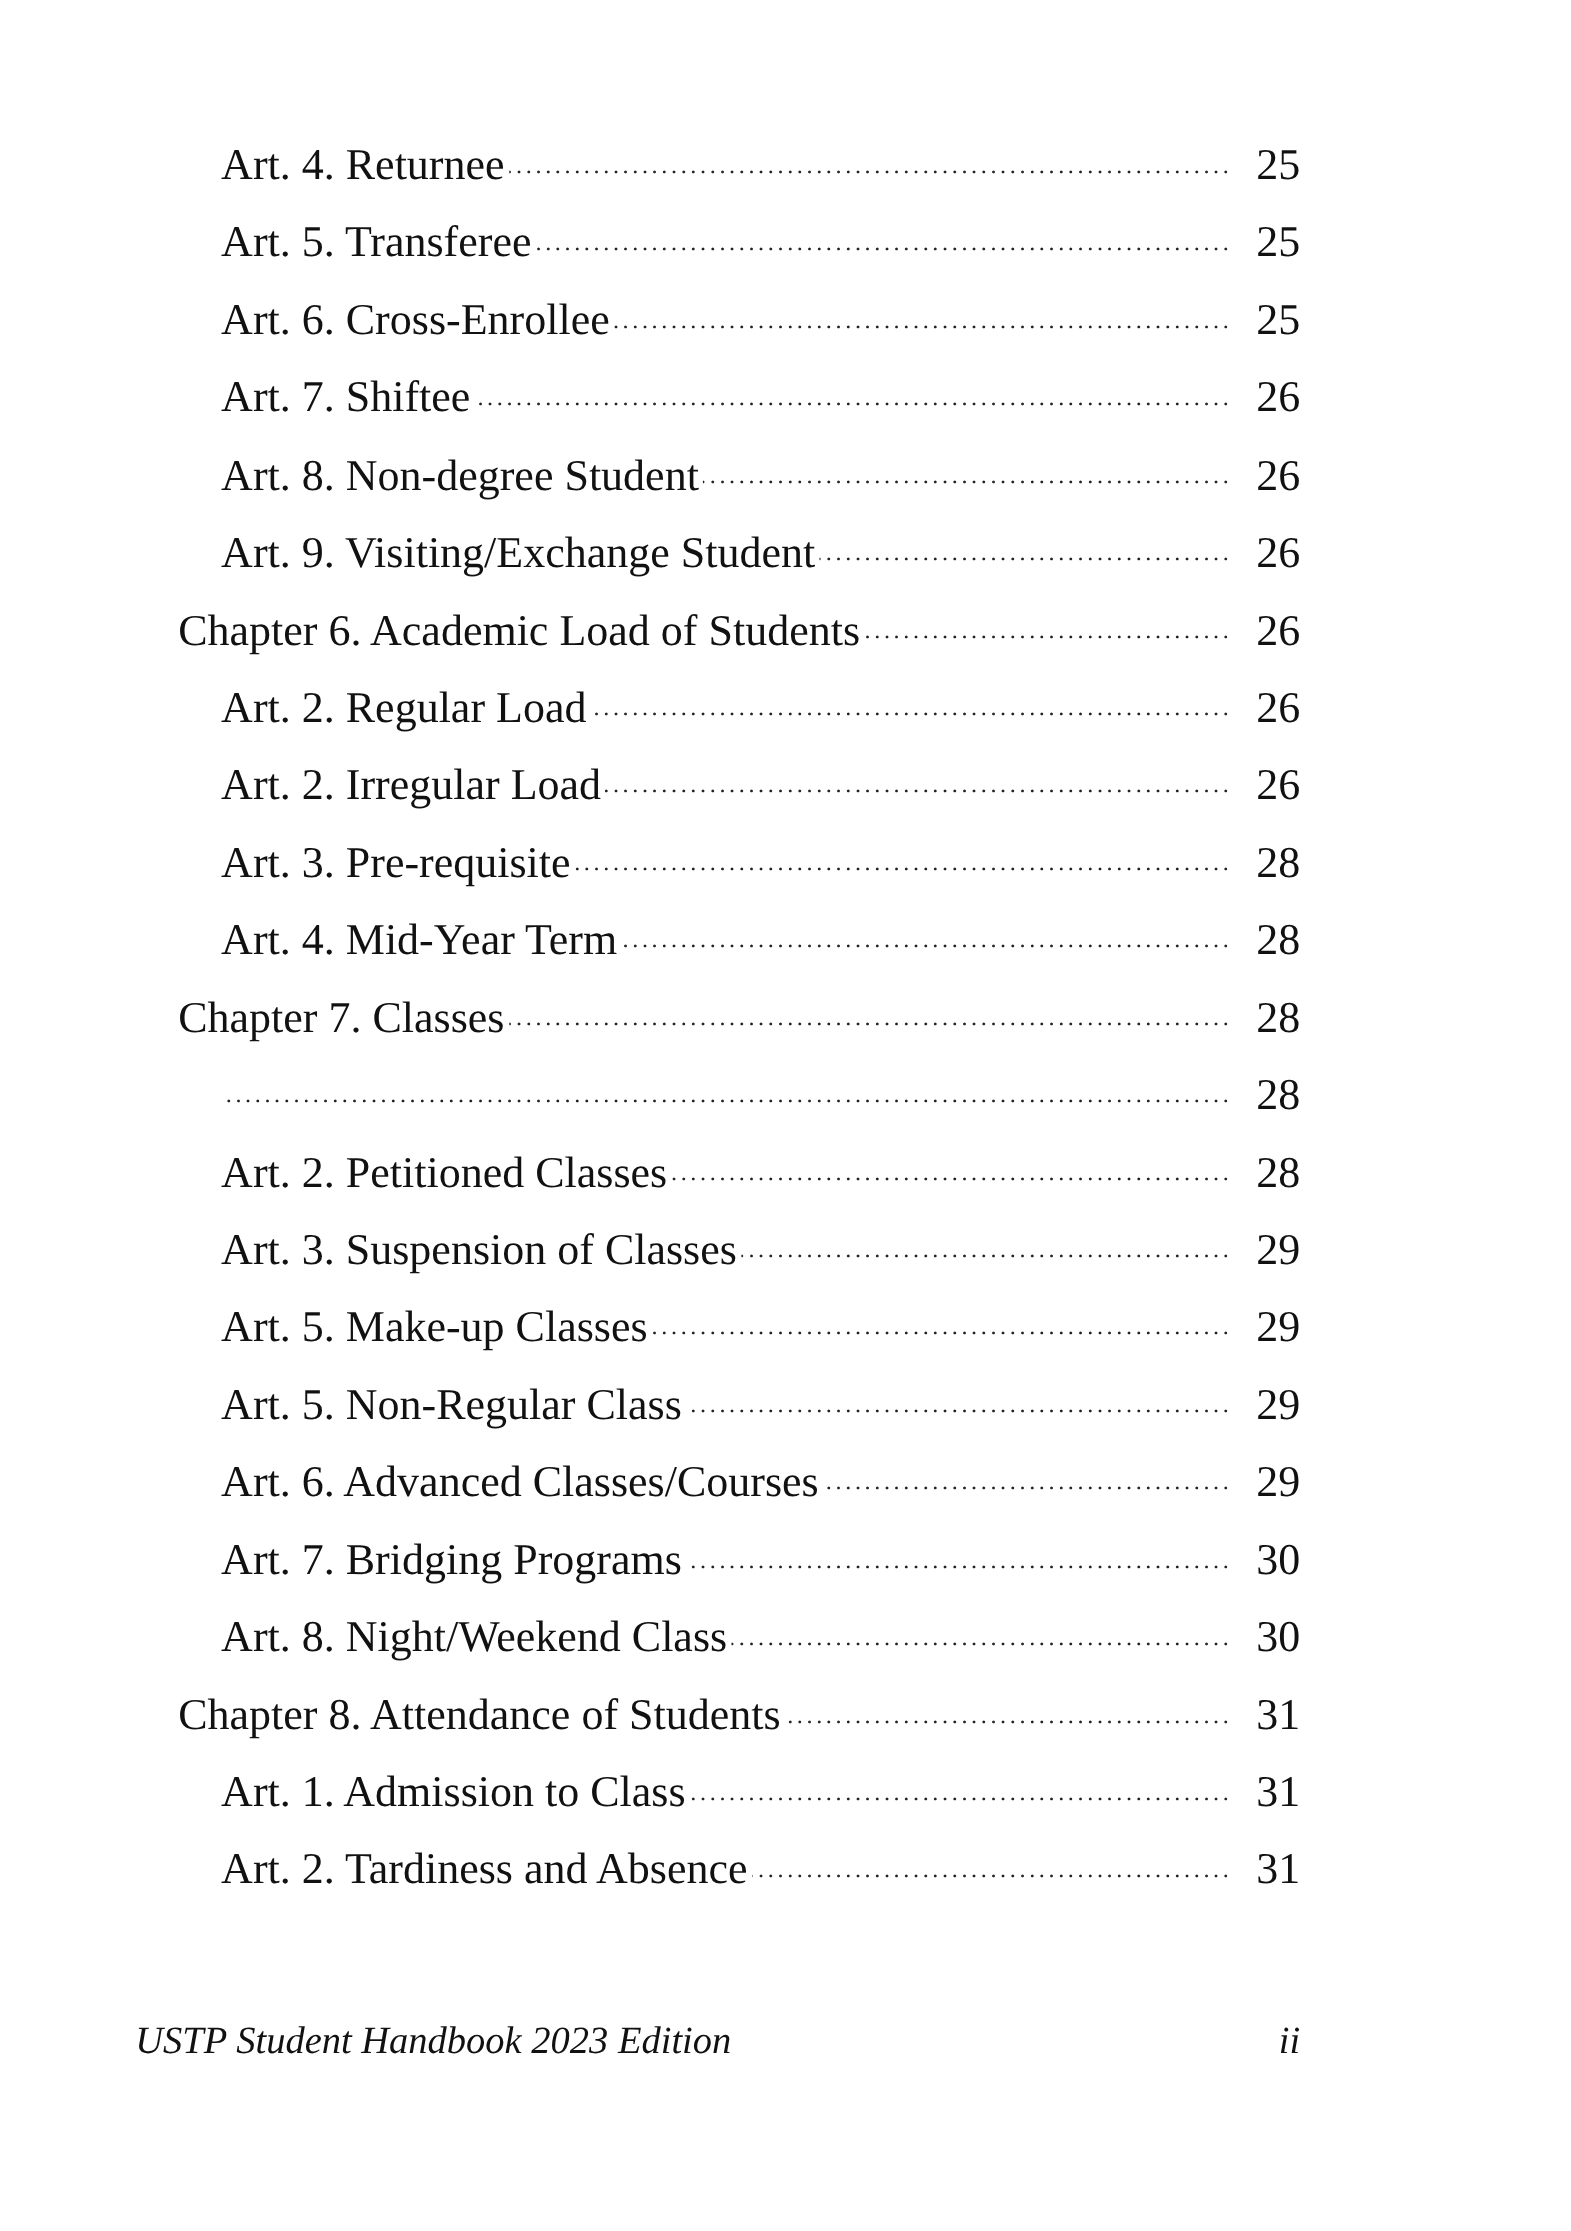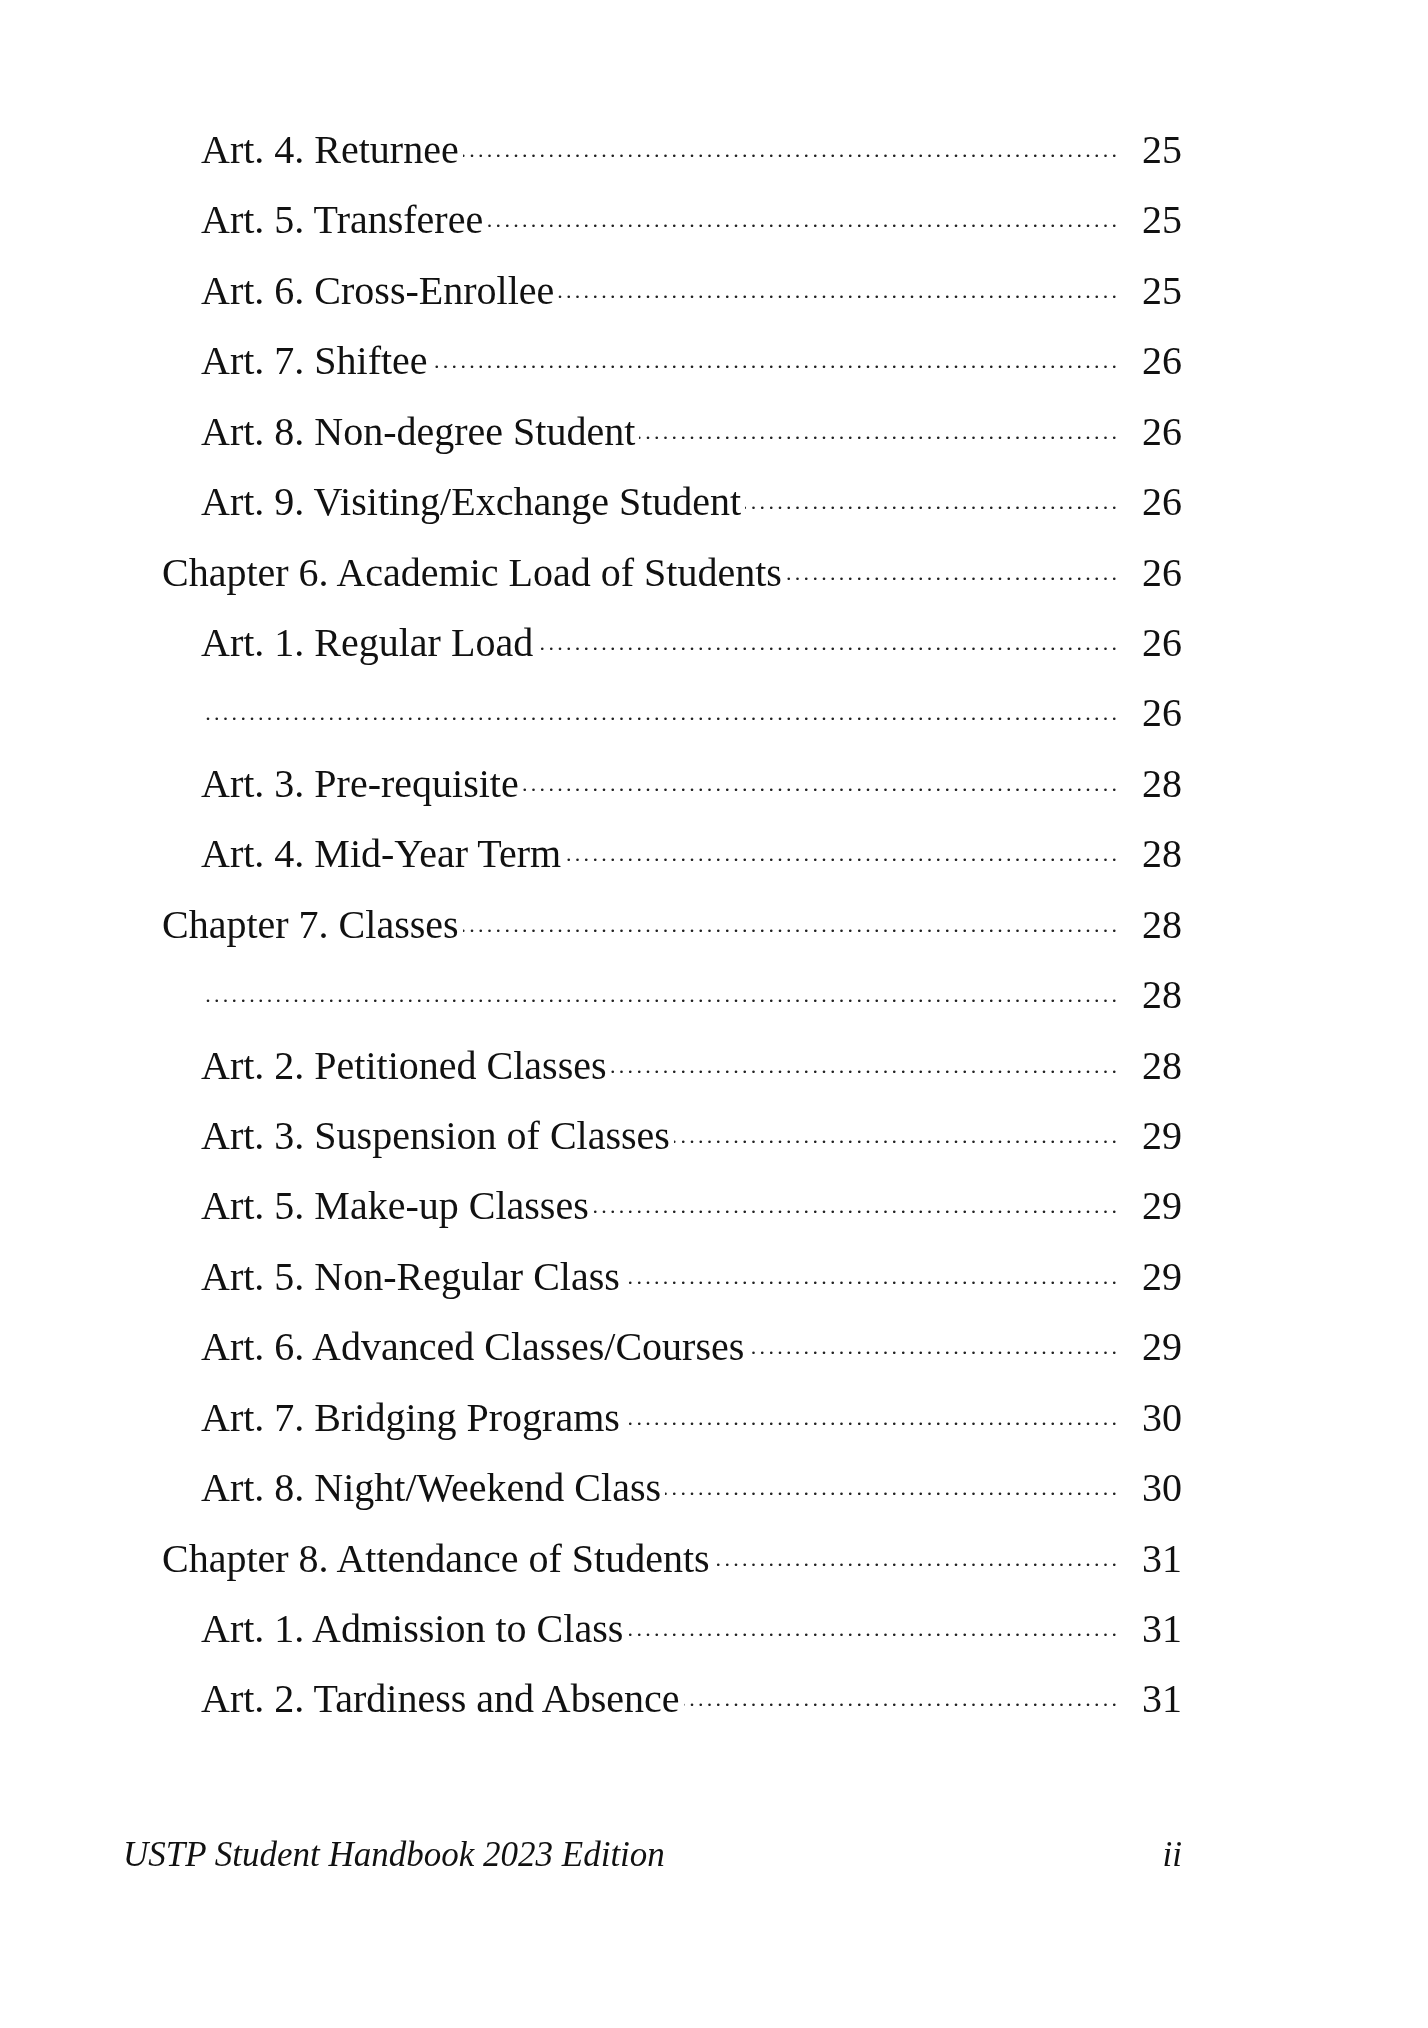--- a/index.html
+++ b/index.html
@@ -123,26 +123,27 @@
       <span class="toc-page">26</span>
     </div>
 
     <div class="toc-row level-chapter" style="top:548px">
       <span class="toc-title">Chapter 6. Academic Load of Students</span>
       <span class="toc-leader"></span>
       <span class="toc-page">26</span>
     </div>
 
     <div class="toc-row level-article" style="top:618px">
-      <span class="toc-title">Art. 1. Regular Load</span>
+      <span class="toc-title">Art. 2. Regular Load</span>
       <span class="toc-leader"></span>
       <span class="toc-page">26</span>
     </div>
 
     <div class="toc-row level-article" style="top:688px">
+      <span class="toc-title">Art. 2. Irregular Load</span>
       <span class="toc-leader"></span>
       <span class="toc-page">26</span>
     </div>
 
     <div class="toc-row level-article" style="top:759px">
       <span class="toc-title">Art. 3. Pre-requisite</span>
       <span class="toc-leader"></span>
       <span class="toc-page">28</span>
     </div>
 

